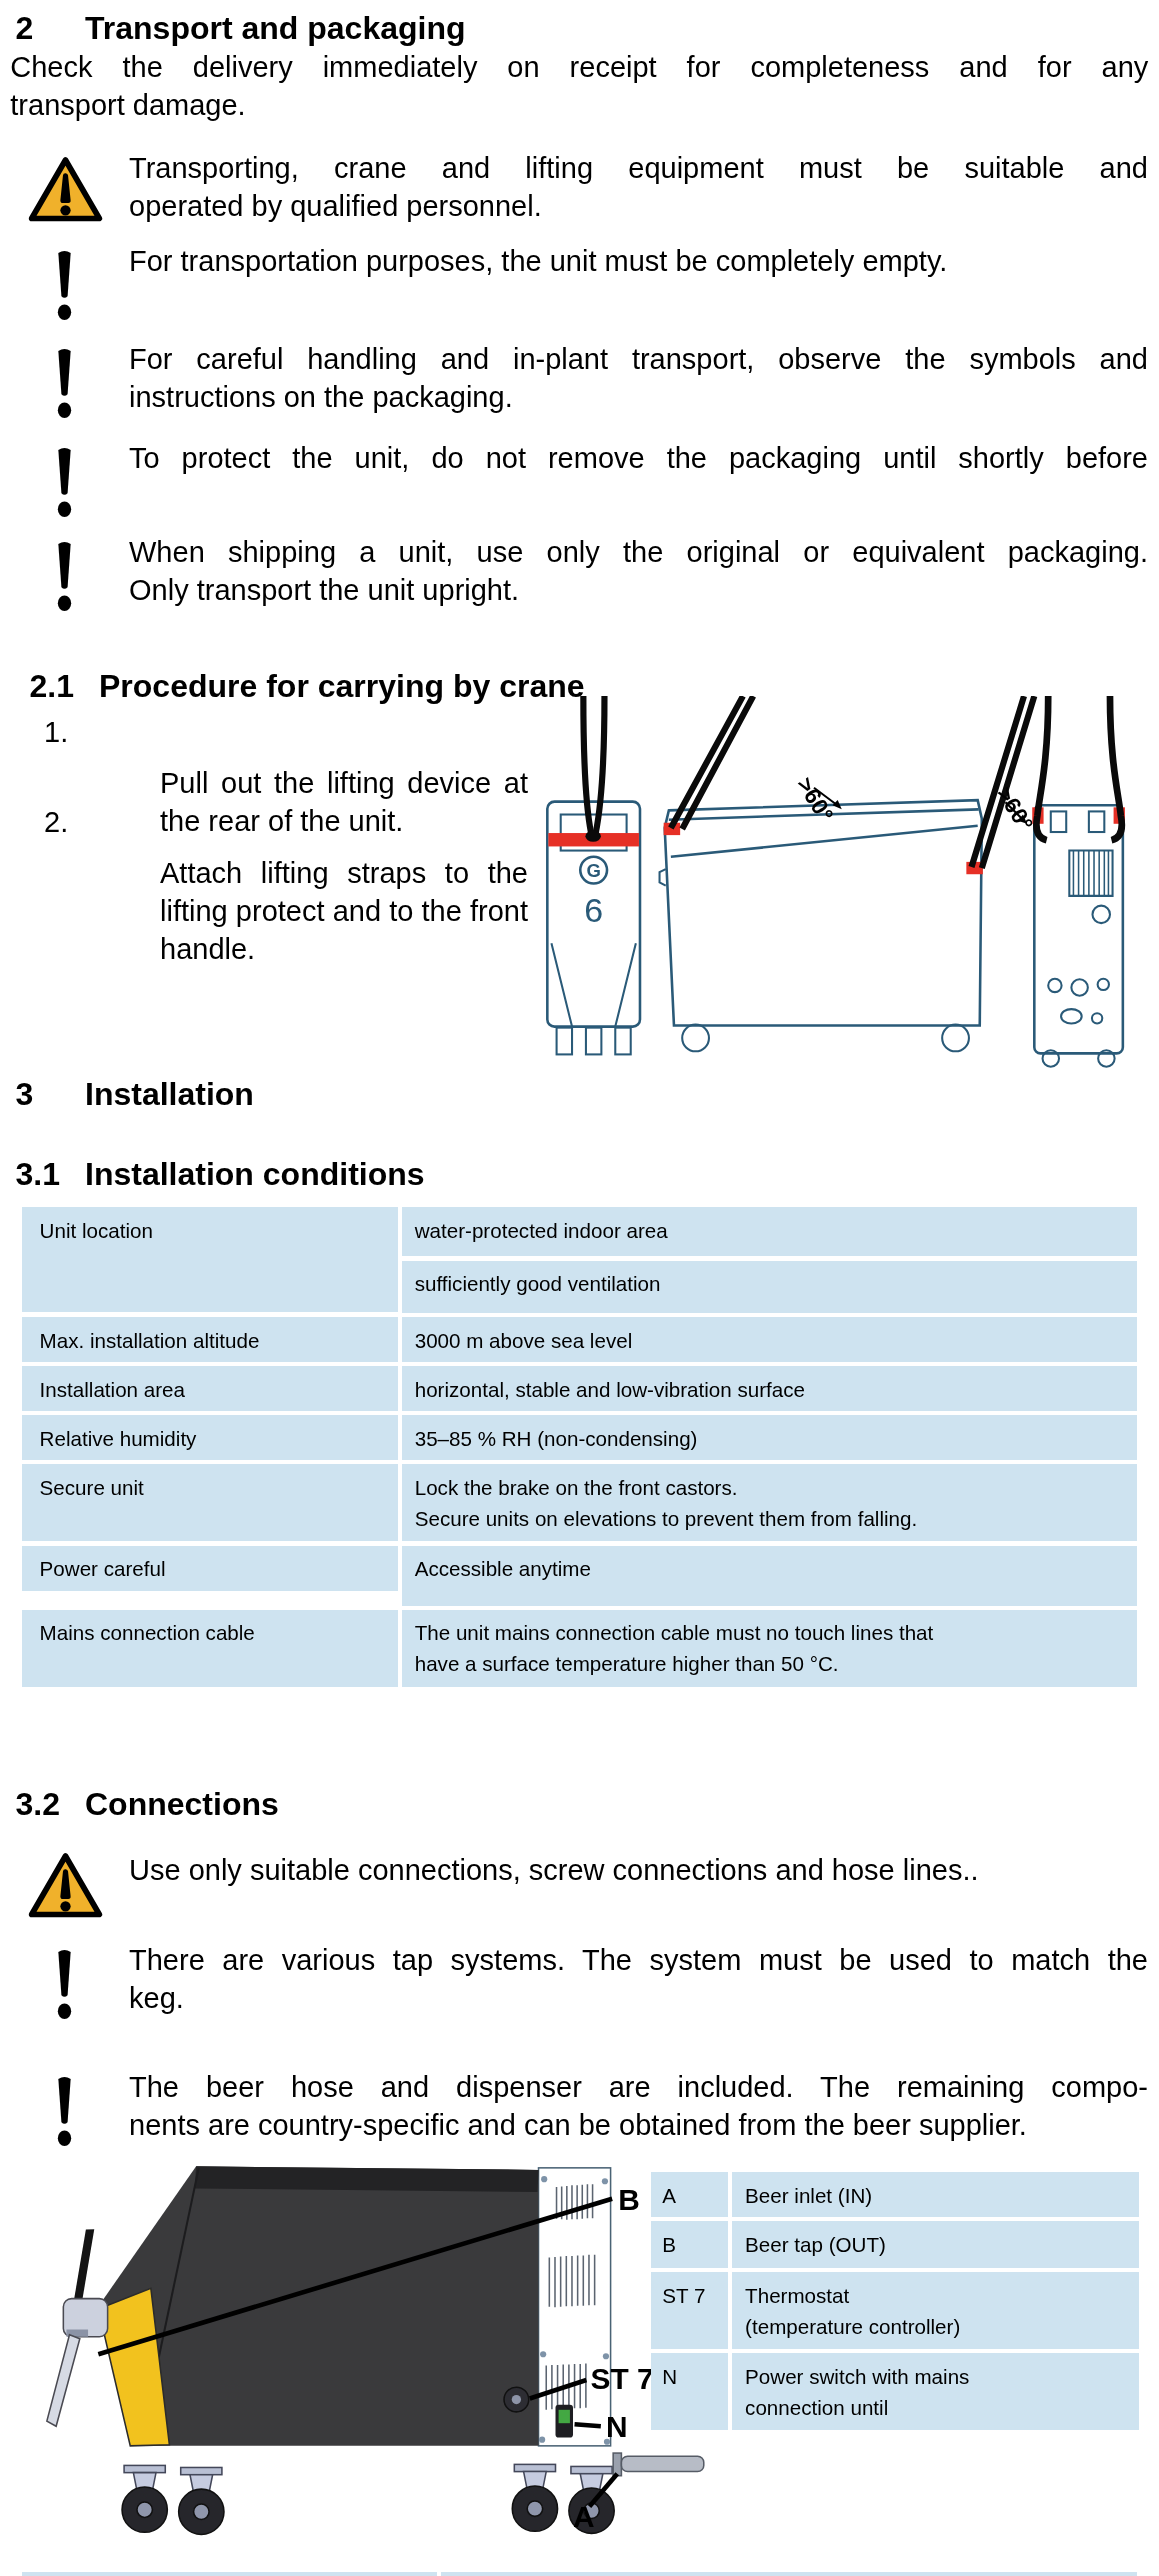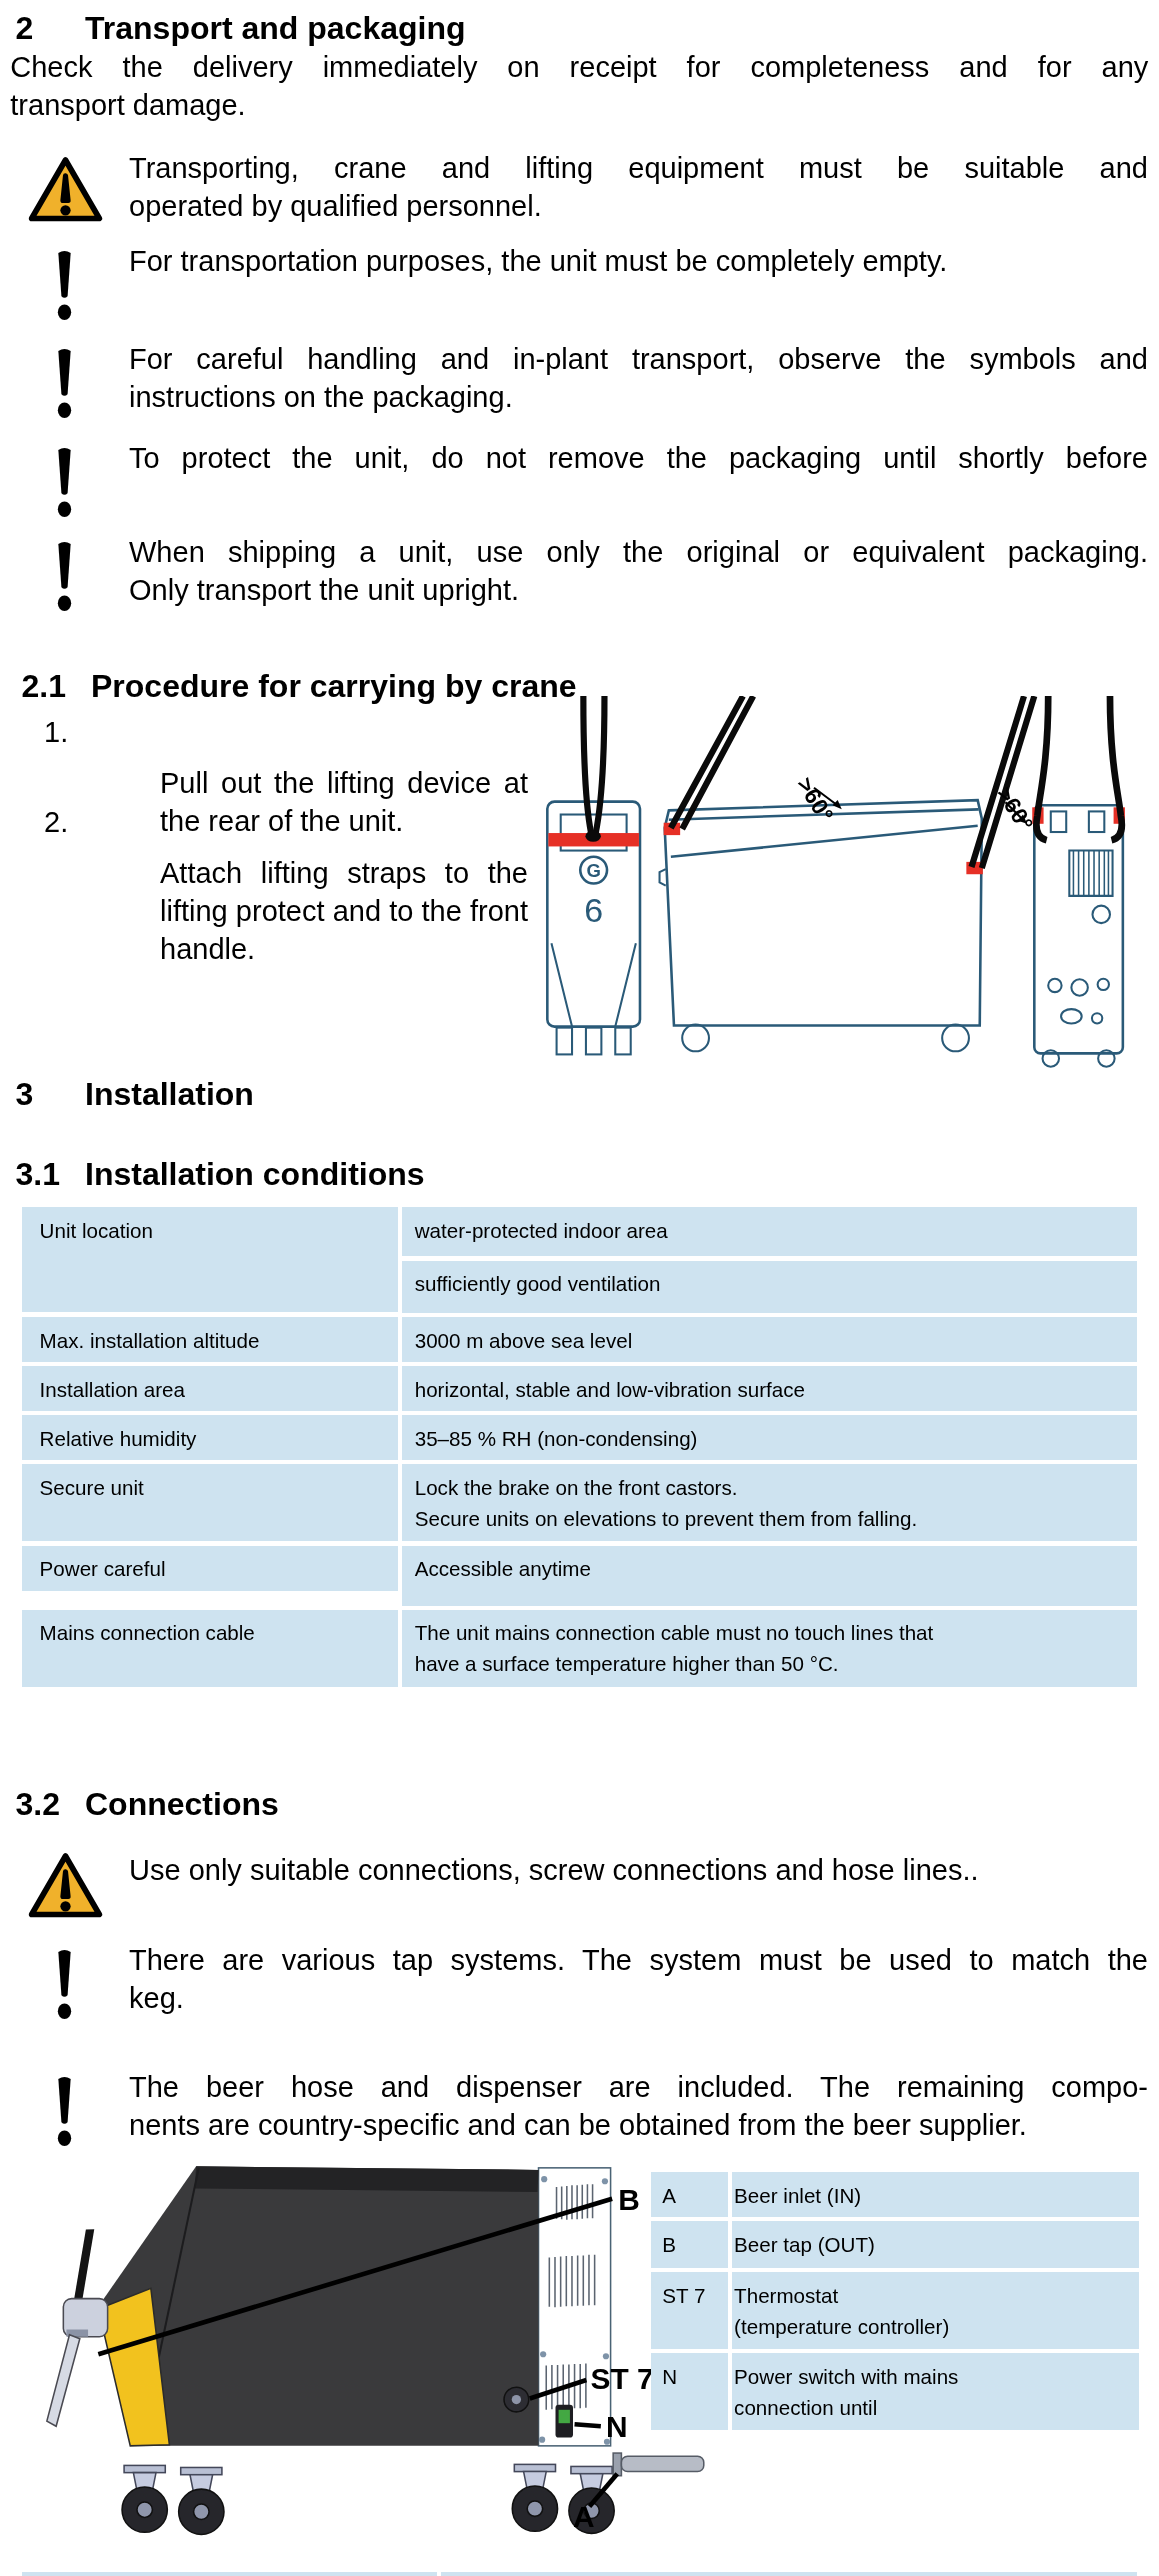--- a/index.html
+++ b/index.html
@@ -20,21 +20,21 @@
   .list-item .lbody { position:absolute; left:160px; top:0; width:368px;margin-top:48px; }
   
   .cell { background:#cee3f0; font-size:20.6px; line-height:31px;
           box-sizing:border-box; padding:7.7px 10.3px 0 18px; white-space:pre-line; }
   .trow { display:flex; gap:4.1px; margin-bottom:4.1px; }
   .itable .lcol { width:376px; flex:none; }
   .itable .vcol { flex:1; padding-left:13px; }
   .stack { flex:1; display:flex; flex-direction:column; gap:4.6px; }
   .stack .cell { padding-left:13px; }
   .ctable .lcol { width:77px; flex:none; padding-left:11.3px; }
-  .ctable .vcol { flex:1; padding-left:2px; }
+  .ctable .vcol { flex:1; padding-left:13px; }
   .etable .lcol { width:415px; flex:none; }
   svg text { font-family:"Liberation Sans","DejaVu Sans",sans-serif; }
 </style>
 </head>
 <body>
 
 <div id="page">
 
   <div class="abs h" style="top:10.3px; left:0; width:1159px; height:37px;">
     <span class="hnum">2</span>
@@ -103,21 +103,21 @@
         <path d="M10 6 Q22 -2 34 6 L28 90 Q22 96 16 90 Z" fill="#000"></path>
         <ellipse cx="22" cy="121" rx="13" ry="15" fill="#000"></ellipse>
       </svg>
     </span>
     <div class="note-text body-text" style="top:0;">
         <div class="ln jfill">When shipping a unit, use only the original or equivalent packaging.</div>
         <div class="ln">Only transport the unit upright.</div>
       </div>
   </div>
 
-  <div class="abs h" style="top:668px; left:6px; width:933px; height:37px;">
+  <div class="abs h" style="top:668px; left:14px; width:933px; height:37px;">
     <span class="hnum">2.1</span>
     <span class="htxt">Procedure for carrying by crane</span>
   </div>
 
   <div class="abs list-item" style="top:716px; left:0; width:536px; height:82px;">
     <span class="lnum">1.</span>
     <div class="lbody body-text">
         <div class="ln jfill">Pull out the lifting device at</div>
         <div class="ln">the rear of the unit.</div>
       </div>

